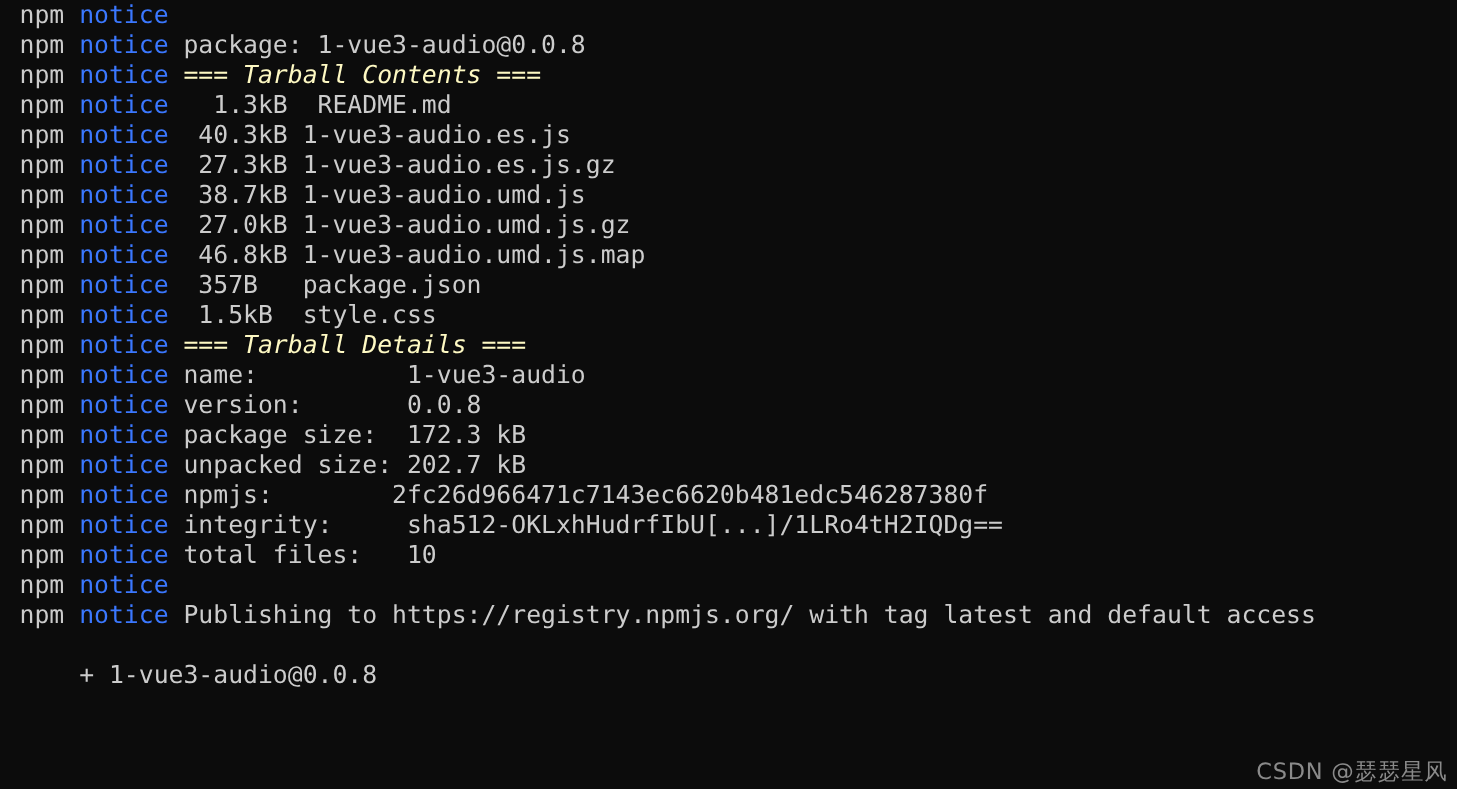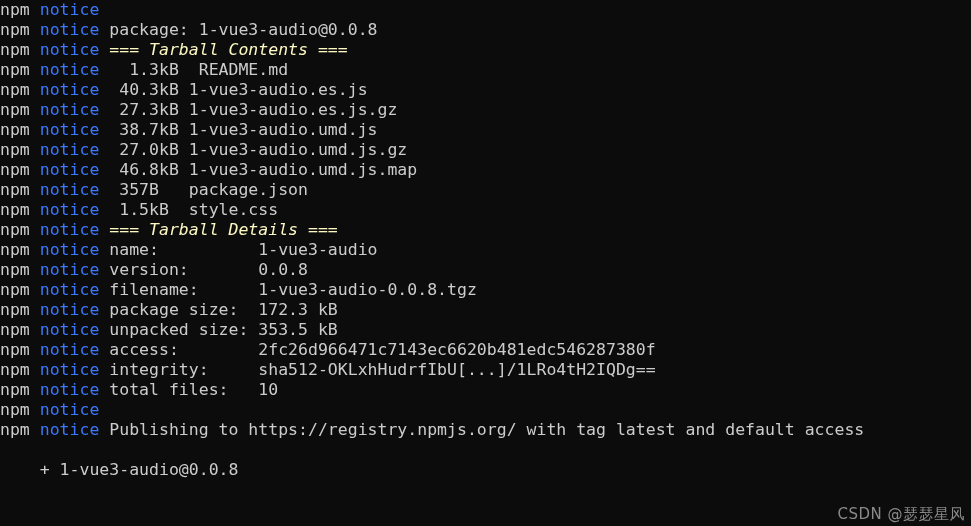--- a/index.html
+++ b/index.html
@@ -21,21 +21,21 @@
     padding: 0;
     box-sizing: border-box;
   }
   .line {
     height: 20px;
     line-height: 20px;
     font-size: 16.5px;
     white-space: pre;
     letter-spacing: 0px;
     color: #cccccc;
-    padding-left: 0;
+    padding-left: 13px;
   }
   .seg {
     white-space: pre;
   }
   .c-default { color: #cccccc; }
   .c-blue    { color: #3b78ff; }
   .c-magenta { color: #fef9c3; font-style: italic; }
 
   #watermark {
     position: absolute;
@@ -63,24 +63,23 @@
       <div class="line"><span class="seg c-default">npm </span><span class="seg c-blue">notice</span><span class="seg c-default">  40.3kB 1-vue3-audio.es.js</span></div>
       <div class="line"><span class="seg c-default">npm </span><span class="seg c-blue">notice</span><span class="seg c-default">  27.3kB 1-vue3-audio.es.js.gz</span></div>
       <div class="line"><span class="seg c-default">npm </span><span class="seg c-blue">notice</span><span class="seg c-default">  38.7kB 1-vue3-audio.umd.js</span></div>
       <div class="line"><span class="seg c-default">npm </span><span class="seg c-blue">notice</span><span class="seg c-default">  27.0kB 1-vue3-audio.umd.js.gz</span></div>
       <div class="line"><span class="seg c-default">npm </span><span class="seg c-blue">notice</span><span class="seg c-default">  46.8kB 1-vue3-audio.umd.js.map</span></div>
       <div class="line"><span class="seg c-default">npm </span><span class="seg c-blue">notice</span><span class="seg c-default">  357B   package.json</span></div>
       <div class="line"><span class="seg c-default">npm </span><span class="seg c-blue">notice</span><span class="seg c-default">  1.5kB  style.css</span></div>
       <div class="line"><span class="seg c-default">npm </span><span class="seg c-blue">notice</span><span class="seg c-magenta"> === Tarball Details ===</span></div>
       <div class="line"><span class="seg c-default">npm </span><span class="seg c-blue">notice</span><span class="seg c-default"> name:          1-vue3-audio</span></div>
       <div class="line"><span class="seg c-default">npm </span><span class="seg c-blue">notice</span><span class="seg c-default"> version:       0.0.8</span></div>
-      <div class="line"><span class="seg c-default">npm </span><span class="seg c-blue">notice</span><span class="seg c-default"> filename:      1-vue3-audio-0.0.8.tgz</span></div>
       <div class="line"><span class="seg c-default">npm </span><span class="seg c-blue">notice</span><span class="seg c-default"> package size:  172.3 kB</span></div>
-      <div class="line"><span class="seg c-default">npm </span><span class="seg c-blue">notice</span><span class="seg c-default"> unpacked size: 353.5 kB</span></div>
-      <div class="line"><span class="seg c-default">npm </span><span class="seg c-blue">notice</span><span class="seg c-default"> access:        2fc26d966471c7143ec6620b481edc546287380f</span></div>
+      <div class="line"><span class="seg c-default">npm </span><span class="seg c-blue">notice</span><span class="seg c-default"> unpacked size: 202.7 kB</span></div>
+      <div class="line"><span class="seg c-default">npm </span><span class="seg c-blue">notice</span><span class="seg c-default"> npmjs:        2fc26d966471c7143ec6620b481edc546287380f</span></div>
       <div class="line"><span class="seg c-default">npm </span><span class="seg c-blue">notice</span><span class="seg c-default"> integrity:     sha512-OKLxhHudrfIbU[...]/1LRo4tH2IQDg==</span></div>
       <div class="line"><span class="seg c-default">npm </span><span class="seg c-blue">notice</span><span class="seg c-default"> total files:   10</span></div>
       <div class="line"><span class="seg c-default">npm </span><span class="seg c-blue">notice</span><span class="seg c-default"></span></div>
       <div class="line"><span class="seg c-default">npm </span><span class="seg c-blue">notice</span><span class="seg c-default"> Publishing to https://registry.npmjs.org/ with tag latest and default access</span></div>
     </div>
 
   <div class="line">
     <span class="seg c-default">+ 1-vue3-audio@0.0.8</span>
   </div>
 

